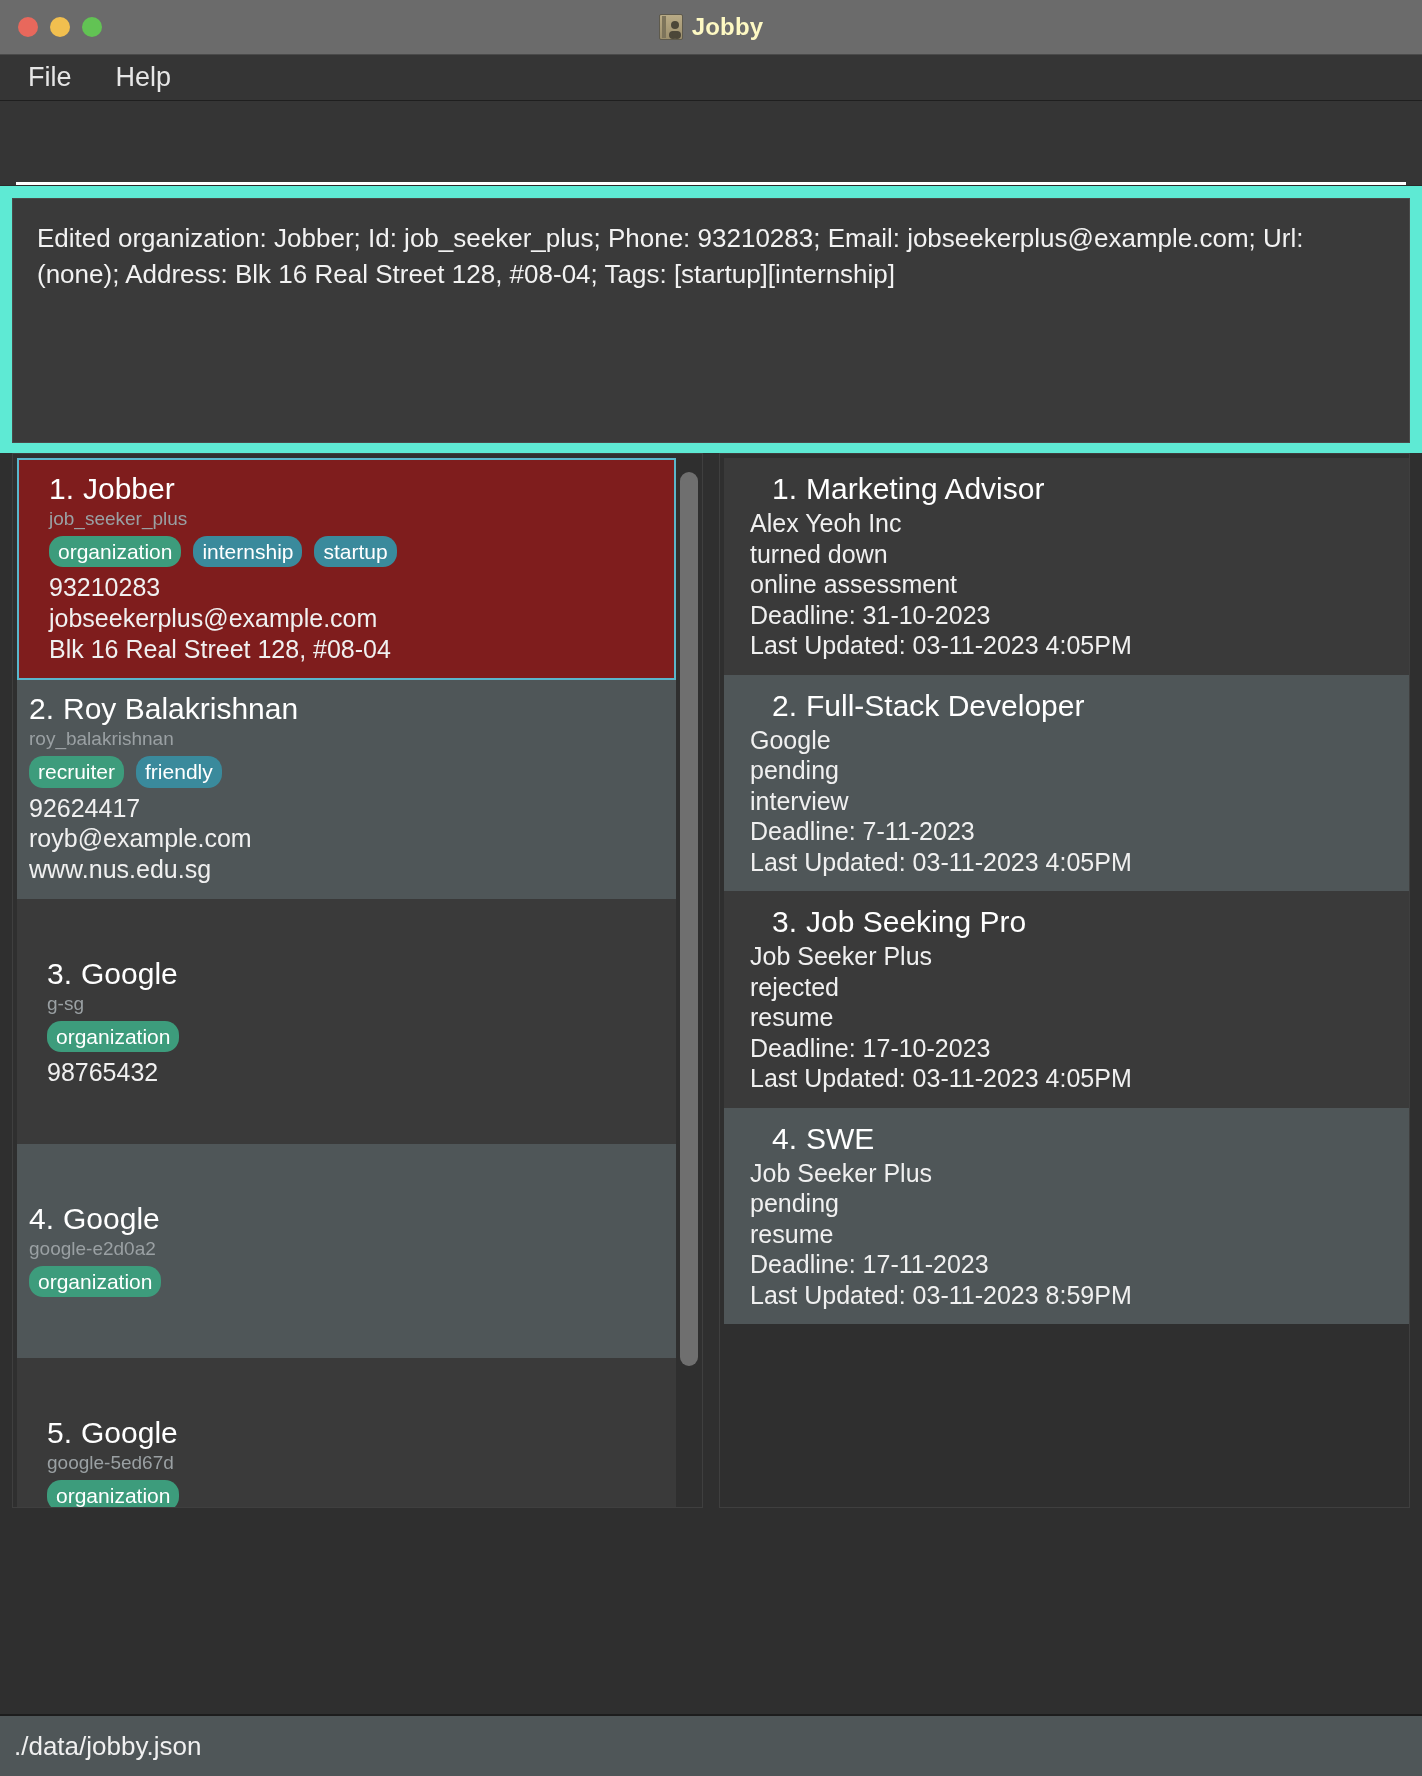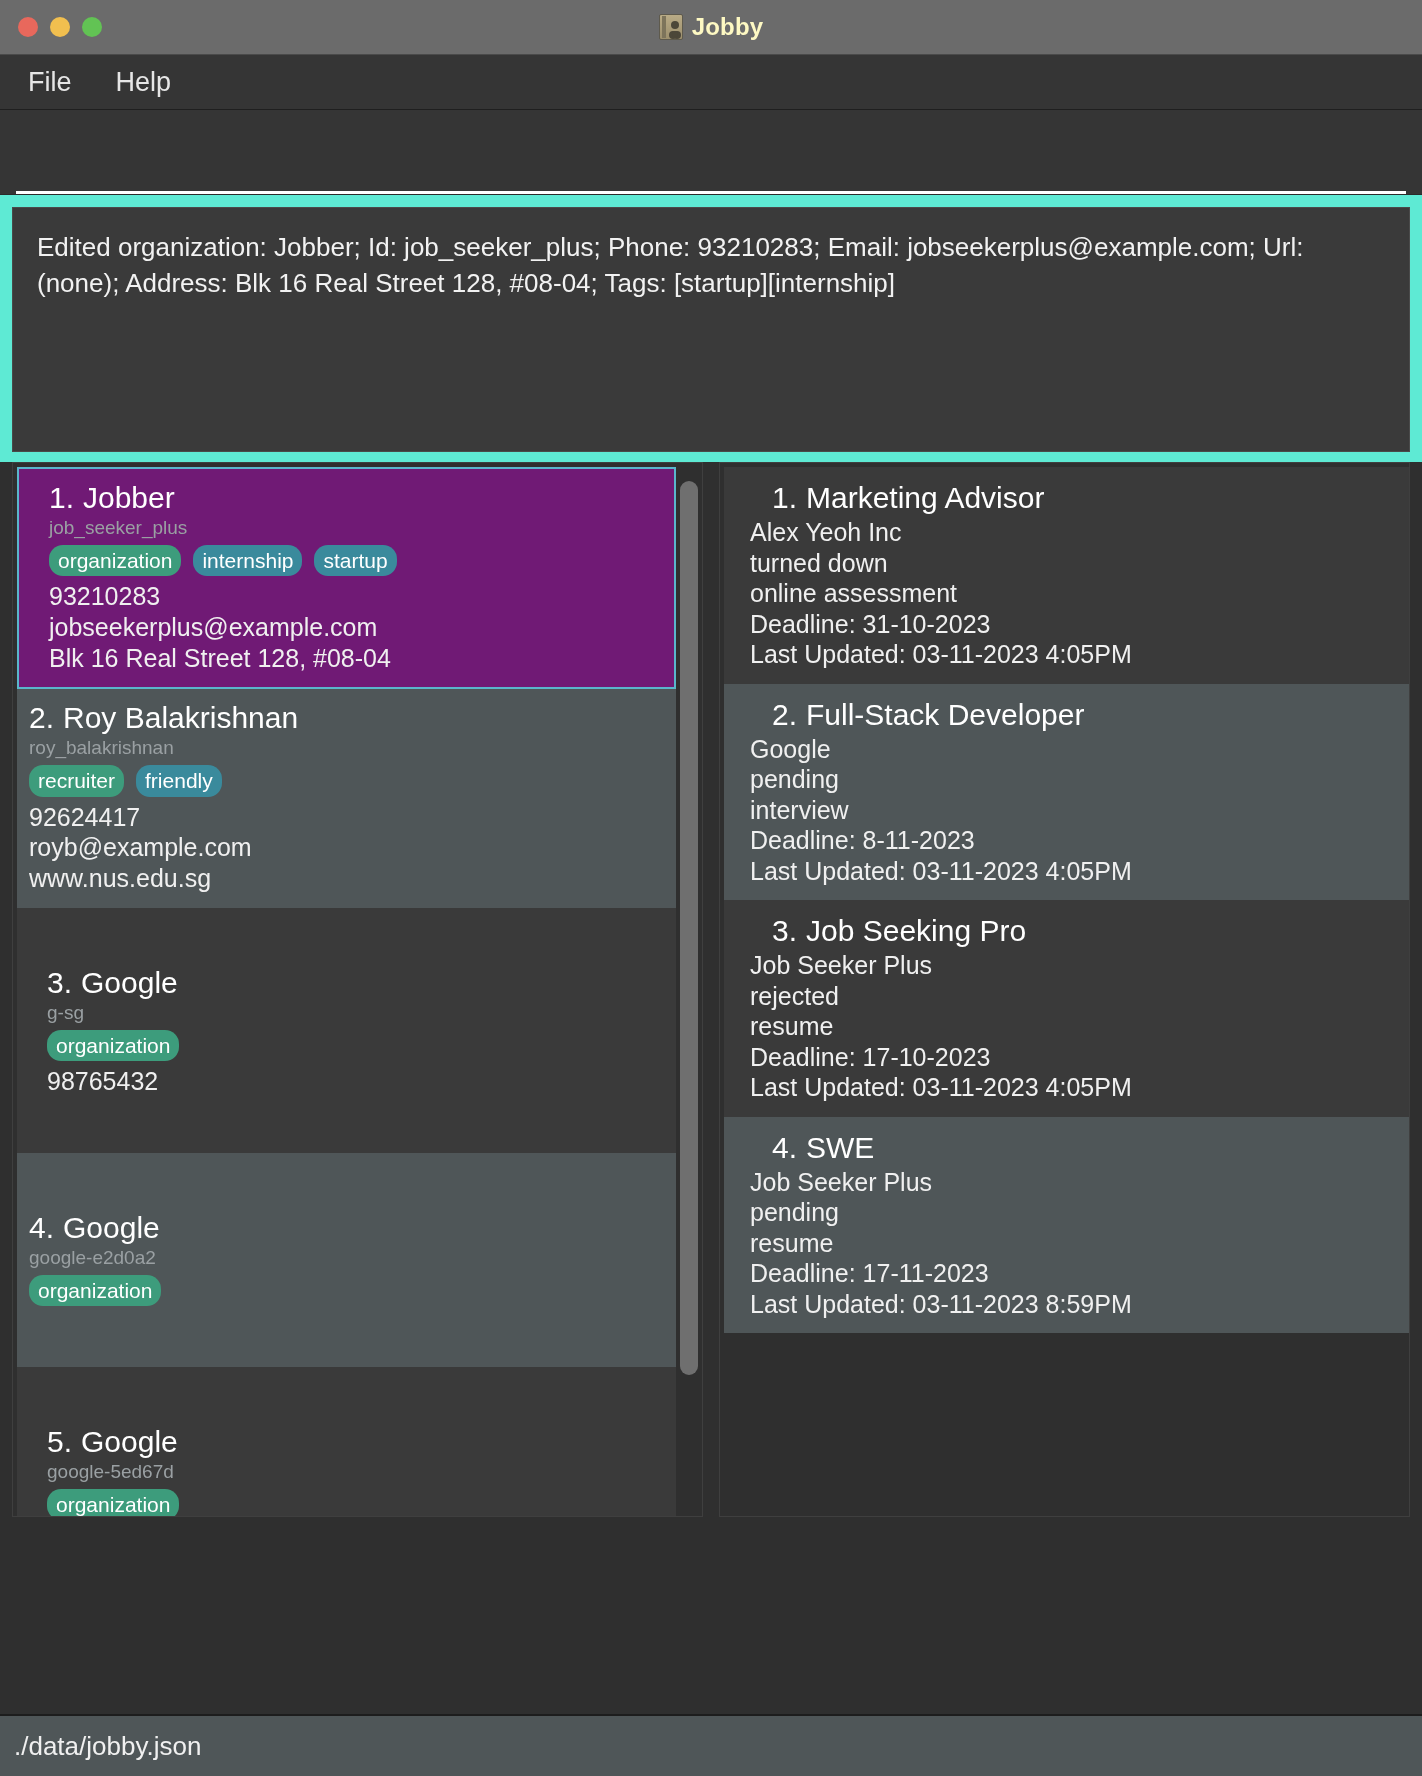--- a/index.html
+++ b/index.html
@@ -69,21 +69,21 @@
   }
   #app-title {
     font-size: 24px;
     font-weight: bold;
     color: #fef9c3;
     letter-spacing: .2px;
   }
 
   
   #menubar {
-    height: 55px;
+    height: 46px;
     background: #353535;
     border-bottom: 1px solid #1f1f1f;
     display: flex;
     align-items: center;
     padding-left: 22px;
     gap: 32px;
   }
   .menu-item {
     color: #e6e6e6;
     font-size: 27px;
@@ -173,21 +173,21 @@
   }
 
   
   .card {
     padding: 12px 30px 14px 30px;
     color: #f0f0f0;
   }
   .card.odd  { background: #3a3a3a; }
   .card.even { background: #4f5658; padding-left: 12px; }
   .card.selected {
-    background: #701a75;
+    background: #7f1d1d;
     border: 2px solid #5ab6cc;
   }
   .card.pad-top { padding-top: 58px; padding-bottom: 56px; }
 
   .card-title {
     font-size: 30px;
     color: #ffffff;
     margin-bottom: 2px;
     white-space: nowrap;
   }
@@ -348,21 +348,21 @@
           <div class="jcard-line">turned down</div>
           <div class="jcard-line">online assessment</div>
           <div class="jcard-line">Deadline: 31-10-2023</div>
           <div class="jcard-line">Last Updated: 03-11-2023 4:05PM</div>
         </div>
         <div class="jcard even">
           <div class="jcard-title"><span class="idx">2.</span><span>Full-Stack Developer</span></div>
           <div class="jcard-line">Google</div>
           <div class="jcard-line">pending</div>
           <div class="jcard-line">interview</div>
-          <div class="jcard-line">Deadline: 8-11-2023</div>
+          <div class="jcard-line">Deadline: 7-11-2023</div>
           <div class="jcard-line">Last Updated: 03-11-2023 4:05PM</div>
         </div>
         <div class="jcard odd">
           <div class="jcard-title"><span class="idx">3.</span><span>Job Seeking Pro</span></div>
           <div class="jcard-line">Job Seeker Plus</div>
           <div class="jcard-line">rejected</div>
           <div class="jcard-line">resume</div>
           <div class="jcard-line">Deadline: 17-10-2023</div>
           <div class="jcard-line">Last Updated: 03-11-2023 4:05PM</div>
         </div>

